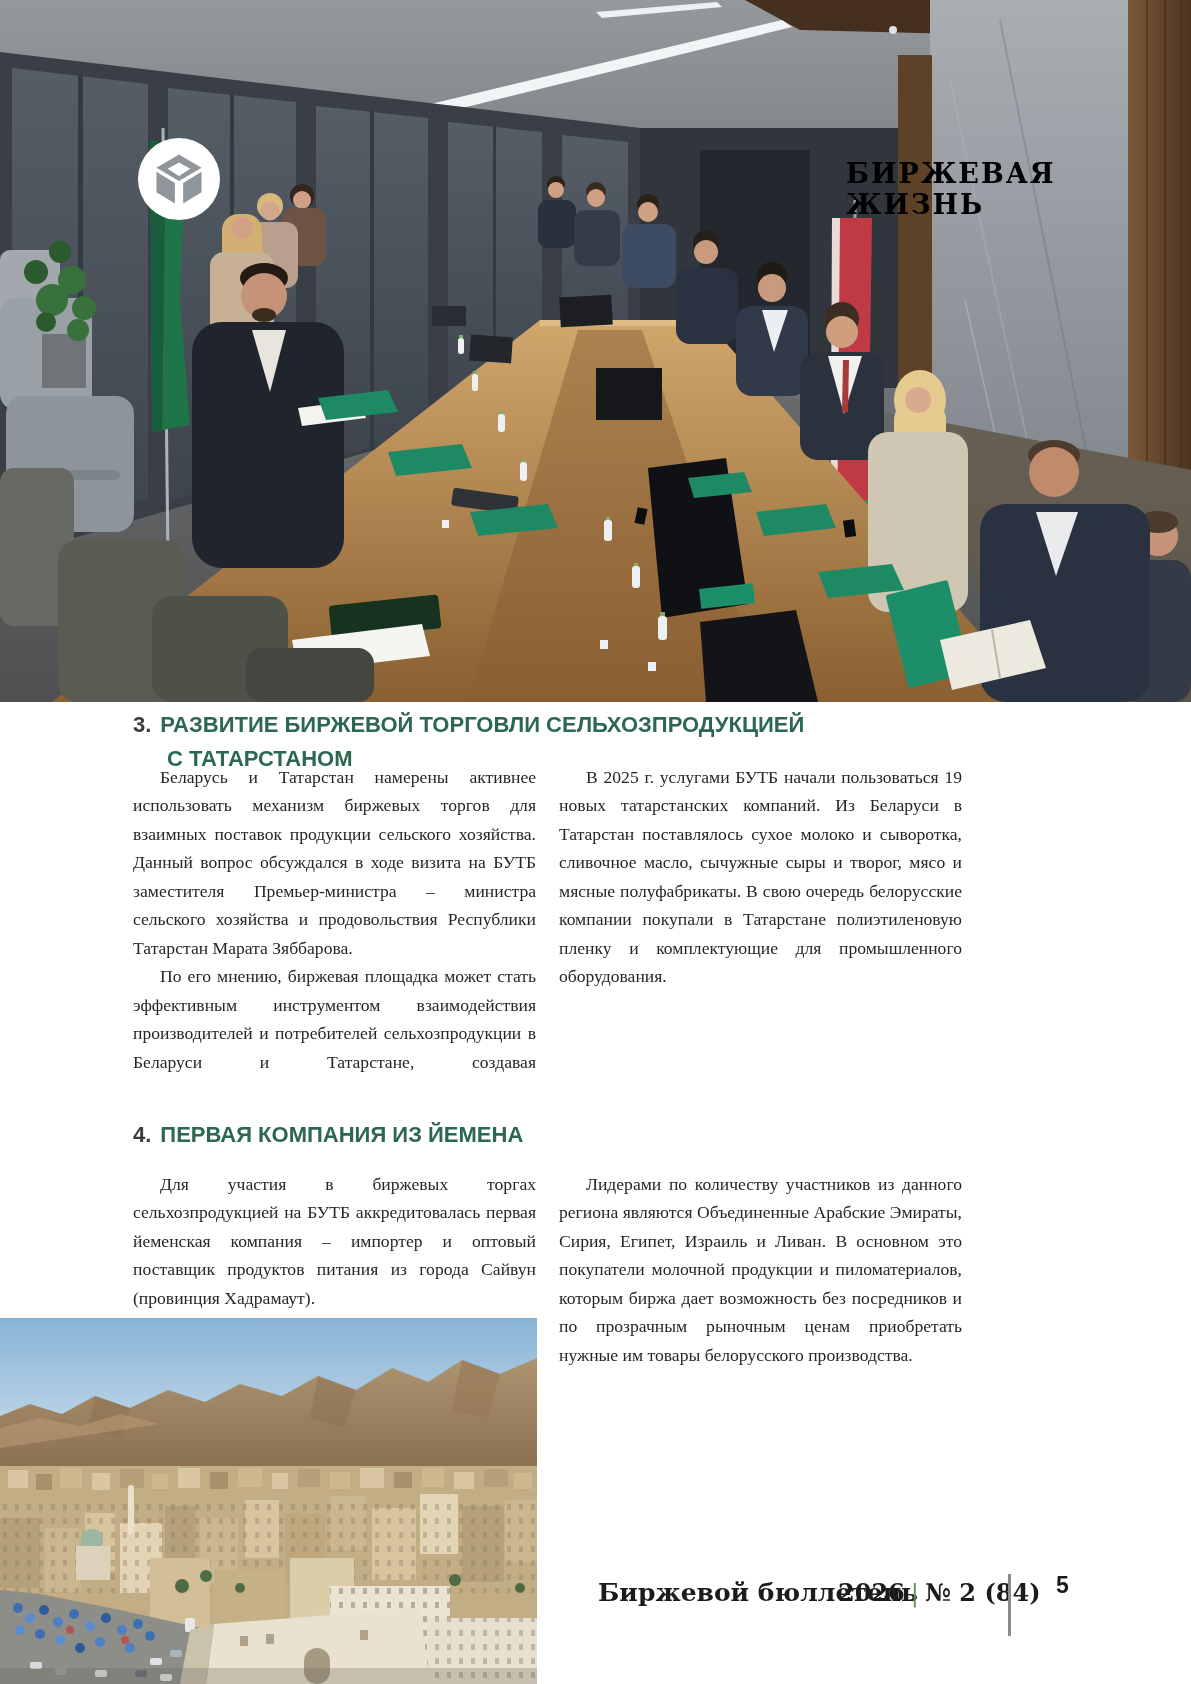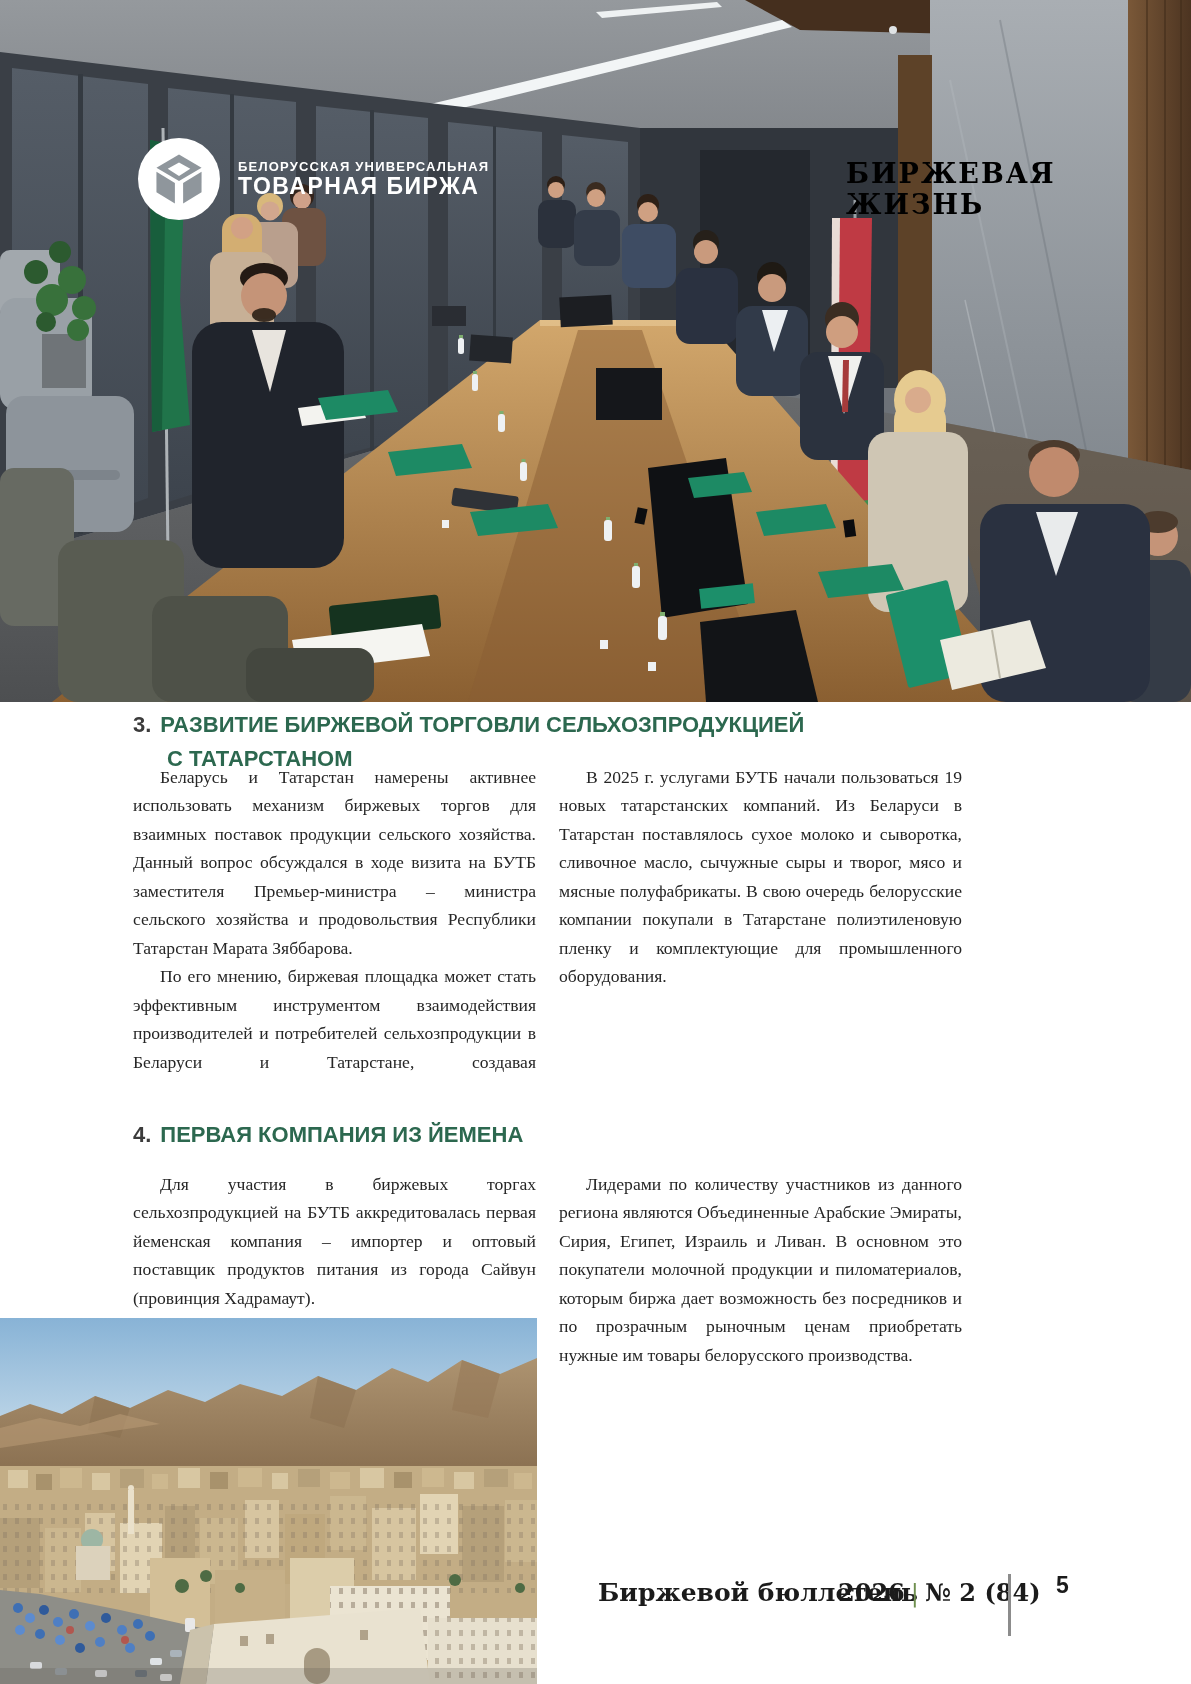--- a/index.html
+++ b/index.html
@@ -283,24 +283,20 @@
 
     <div class="logo">
       <div class="logo-circle">
         <svg width="82" height="82" viewBox="0 0 80 80">
           <polygon points="40,16 62,29 40,42 18,29" fill="#8f969c"></polygon>
           <polygon points="40,24 51,30 40,37 29,30" fill="#ffffff"></polygon>
           <polygon points="18,33 36,44 36,64 18,53" fill="#8f969c"></polygon>
           <polygon points="62,33 44,44 44,64 62,53" fill="#8f969c"></polygon>
         </svg>
       </div>
-      <div class="logo-text">
-        <div class="logo-line1">БЕЛОРУССКАЯ УНИВЕРСАЛЬНАЯ</div>
-        <div class="logo-line2">ТОВАРНАЯ БИРЖА</div>
-      </div>
     </div>
 
     <div class="rubric">БИРЖЕВАЯ ЖИЗНЬ</div>
   </div>
 
   <div class="sec-heading heading-3">
     <span class="num">3.</span><span>РАЗВИТИЕ БИРЖЕВОЙ ТОРГОВЛИ СЕЛЬХОЗПРОДУКЦИЕЙ</span>
     <span class="line2">С ТАТАРСТАНОМ</span>
   </div>
 

